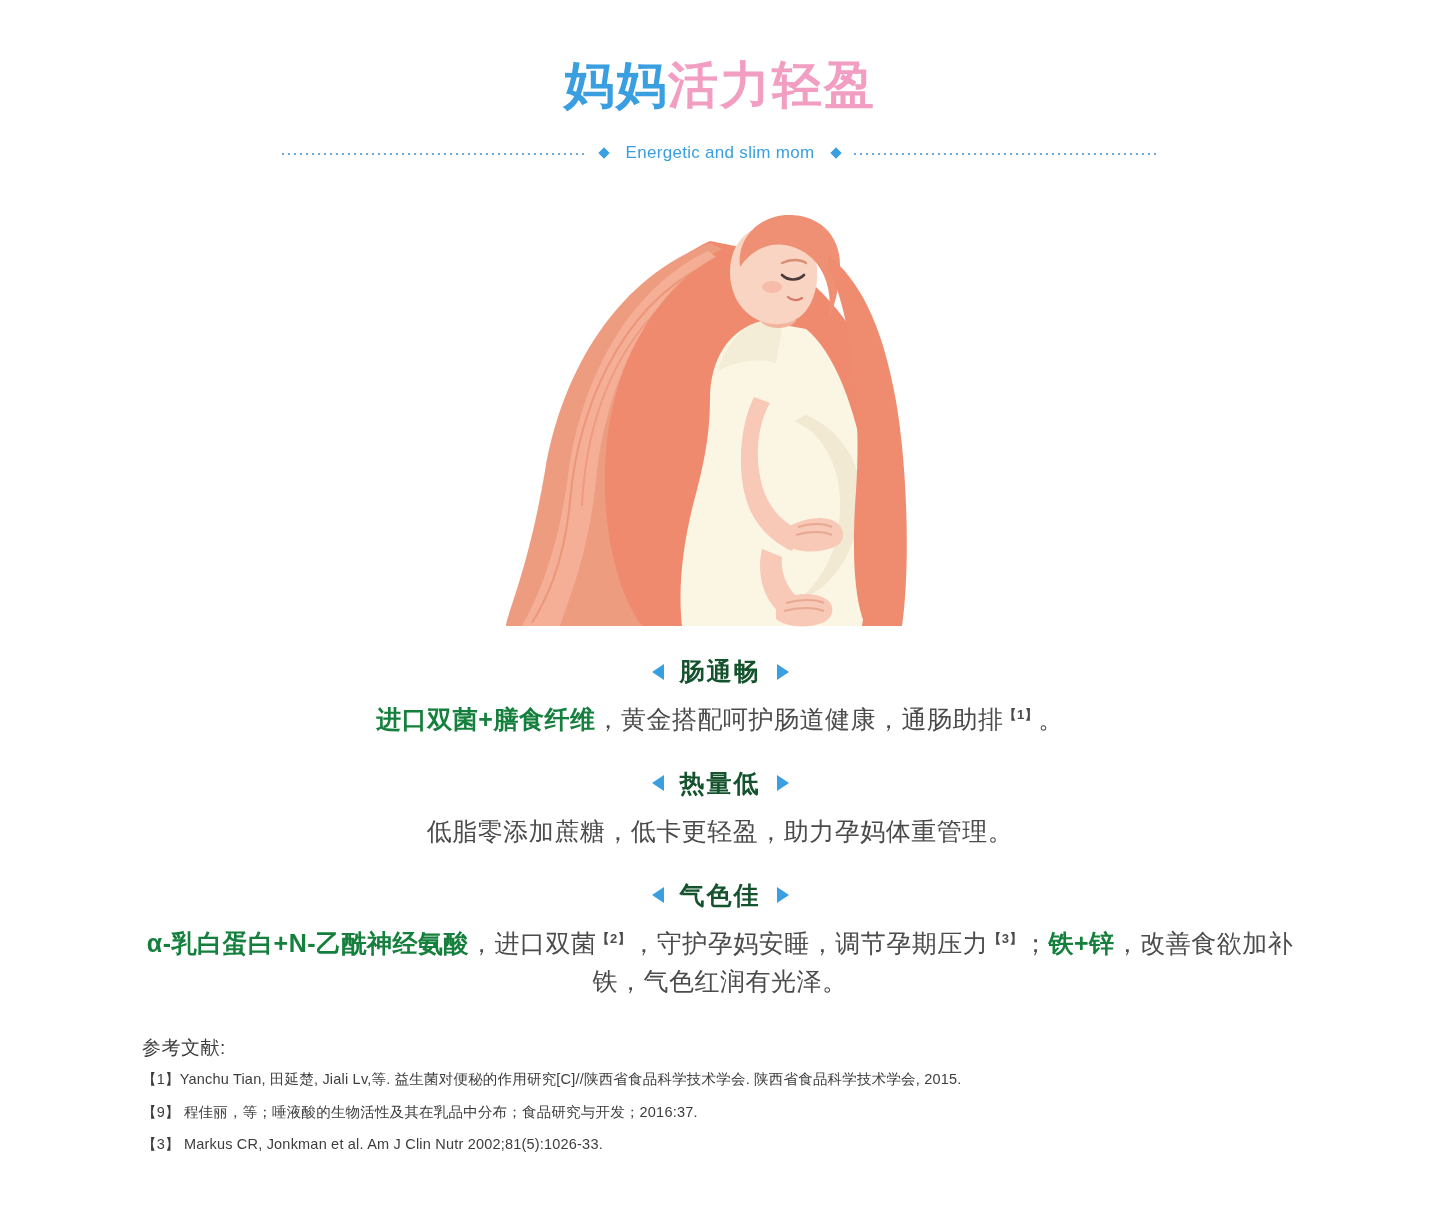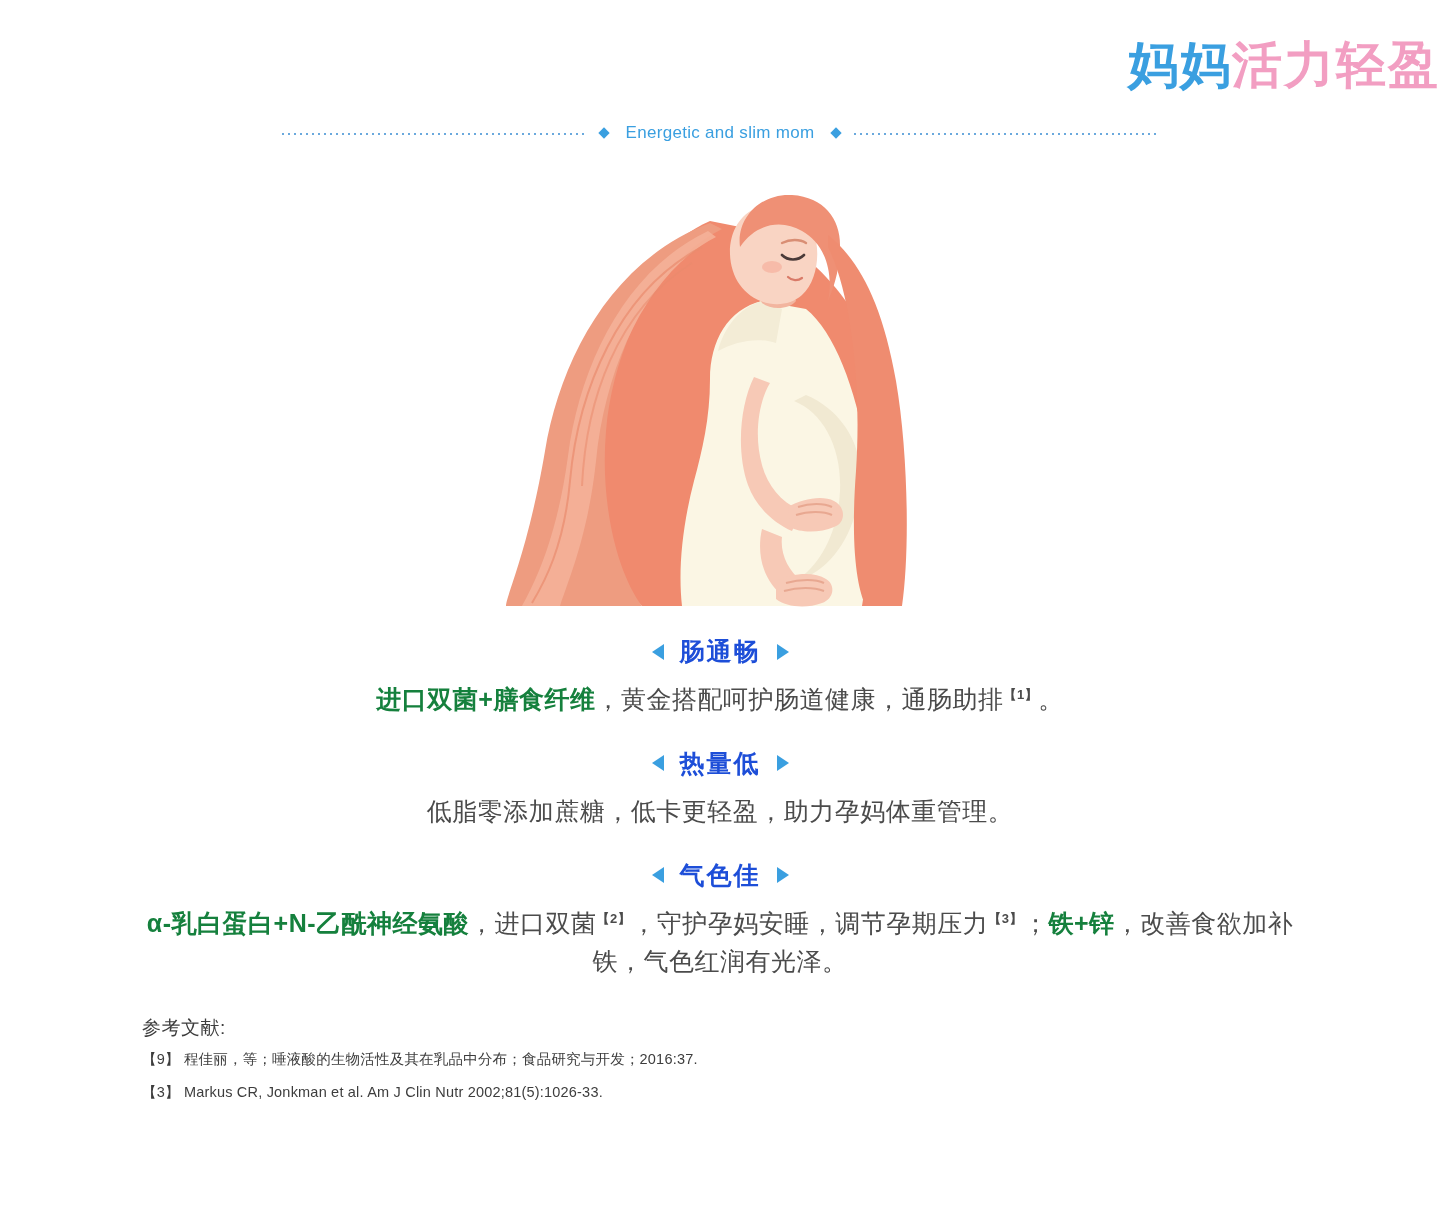--- a/index.html
+++ b/index.html
@@ -10,22 +10,22 @@
   body {
     width: 1440px;
     height: 1229px;
     position: relative;
     font-family: "Liberation Sans", sans-serif;
     overflow: hidden;
   }
 
   
   .header {
-    padding-top: 38px;
-    text-align: right;
+    padding-top: 58px;
+    text-align: center;
   }
   .title {
     font-size: 50px;
     font-weight: bold;
     letter-spacing: 2px;
     line-height: 1.1;
   }
   .title .blue { color: #3a9fe0; }
   .title .pink { color: #f29ec2; }
 
@@ -90,21 +90,21 @@
     width: 0;
     height: 0;
     border-top: 8px solid transparent;
     border-bottom: 8px solid transparent;
   }
   .tri-left  { border-right: 12px solid #3a9fe0; }
   .tri-right { border-left: 12px solid #3a9fe0; }
   .feature-title {
     font-size: 25px;
     font-weight: bold;
-    color: #1d4ed8;
+    color: #14532d;
     letter-spacing: 2px;
   }
   .feature-body {
     font-size: 25px;
     color: #4b4b4b;
     line-height: 1.55;
     letter-spacing: .5px;
   }
   .hl { color: #15803d; font-weight: bold; }
   sup {
@@ -226,15 +226,16 @@
     </div>
     <div class="feature-body">
       <span class="hl">α-乳白蛋白+N-乙酰神经氨酸</span><span>，进口双菌</span><sup>【2】</sup><span>，守护孕妈安睡，调节孕期压力</span><sup>【3】</sup><span>；</span><span class="hl">铁+锌</span><span>，改善食欲加补铁，气色红润有光泽。</span>
     </div>
   </div>
 
 </div>
 
 <div class="refs">
   <div class="refs-title">参考文献:</div>
+  <div class="ref-item">【1】Yanchu Tian, 田延楚, Jiali Lv,等. 益生菌对便秘的作用研究[C]//陕西省食品科学技术学会. 陕西省食品科学技术学会, 2015.</div>
   <div class="ref-item">【9】 程佳丽，等；唾液酸的生物活性及其在乳品中分布；食品研究与开发；2016:37.</div>
   <div class="ref-item">【3】 Markus CR, Jonkman et al. Am J Clin Nutr 2002;81(5):1026-33.</div>
 </div>
 
 </body></html>

